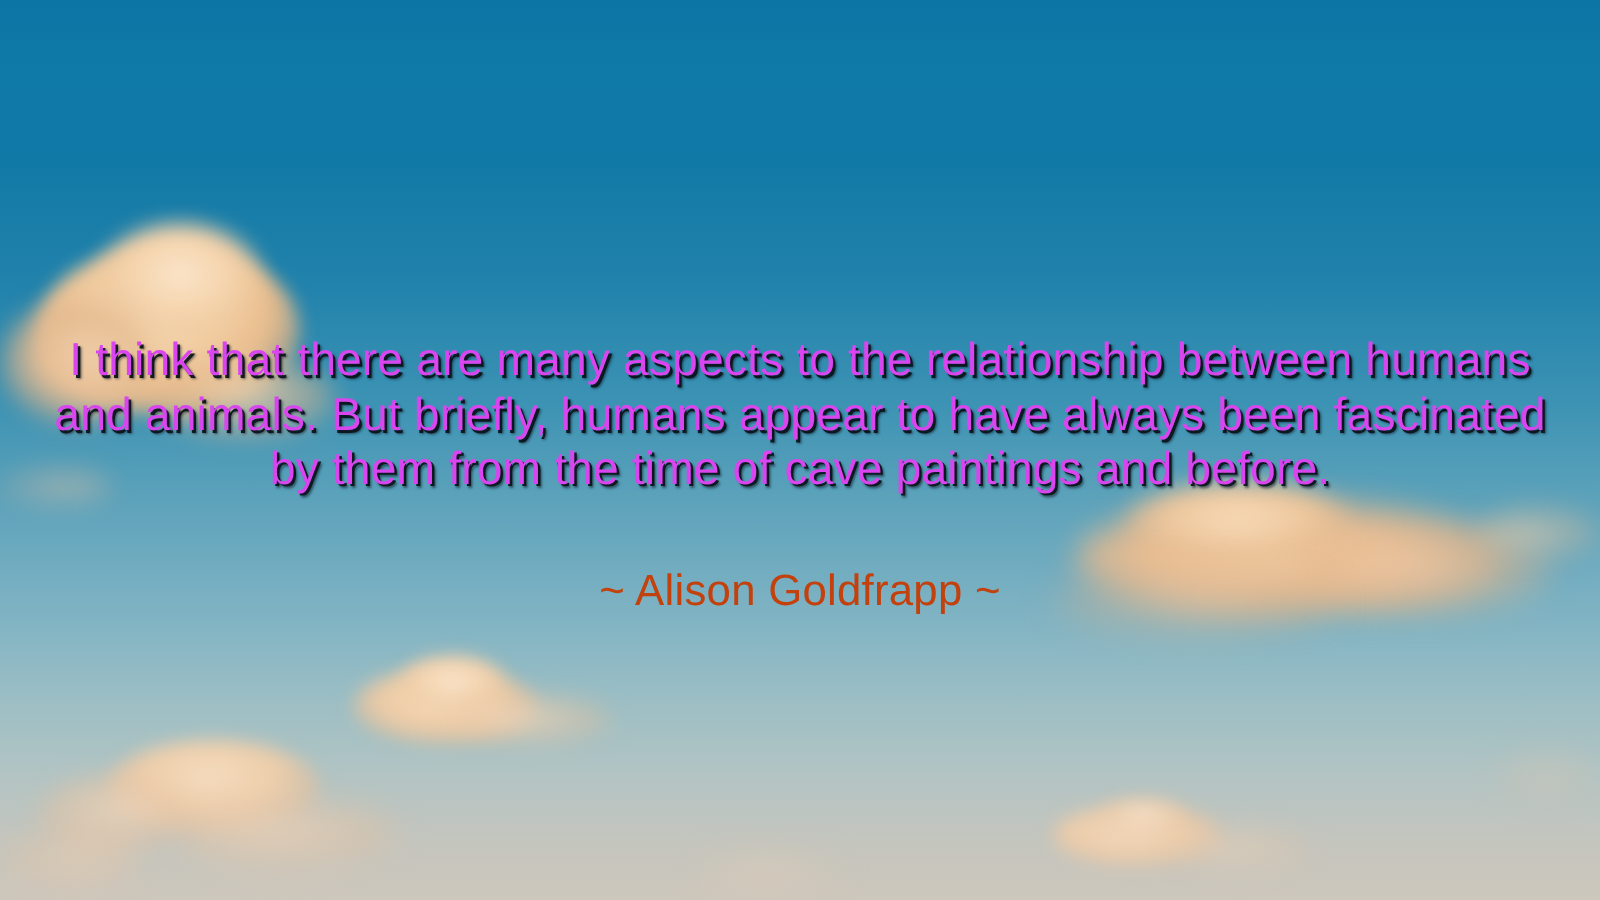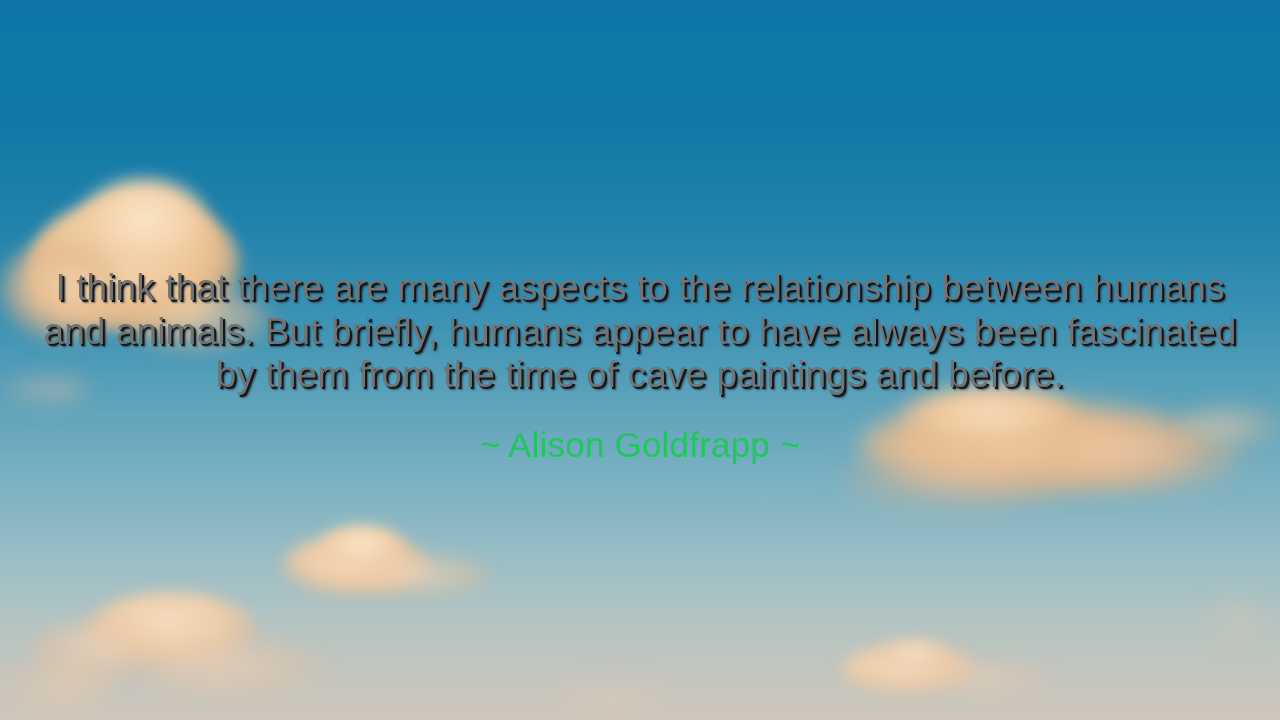--- a/index.html
+++ b/index.html
@@ -160,37 +160,37 @@
     position: absolute;
     inset: 0;
     display: flex;
     flex-direction: column;
     align-items: center;
     justify-content: flex-start;
   }
 
   .quote {
     width: 1216px;
-    margin: 266px auto 4px;
+    margin: 266px auto 16px;
     text-align: center;
-    color: #737373;
+    color: #d946ef;
     font-size: 37px;
     line-height: 43.5px;
     font-weight: 400;
     letter-spacing: 0.1px;
     text-shadow:
       2px 2px 0 rgba(10, 18, 26, 0.92),
       3px 3px 2px rgba(10, 18, 26, 0.55);
     white-space: pre-wrap;
   }
 
   .attribution {
-    margin-top: 24px;
+    margin-top: 40px;
     text-align: center;
-    color: #22c55e;
+    color: #c2410c;
     font-size: 35px;
     line-height: 40px;
     font-weight: 400;
     letter-spacing: 0.2px;
   }
 </style>
 </head>
 <body>
 
 <div id="stage">

